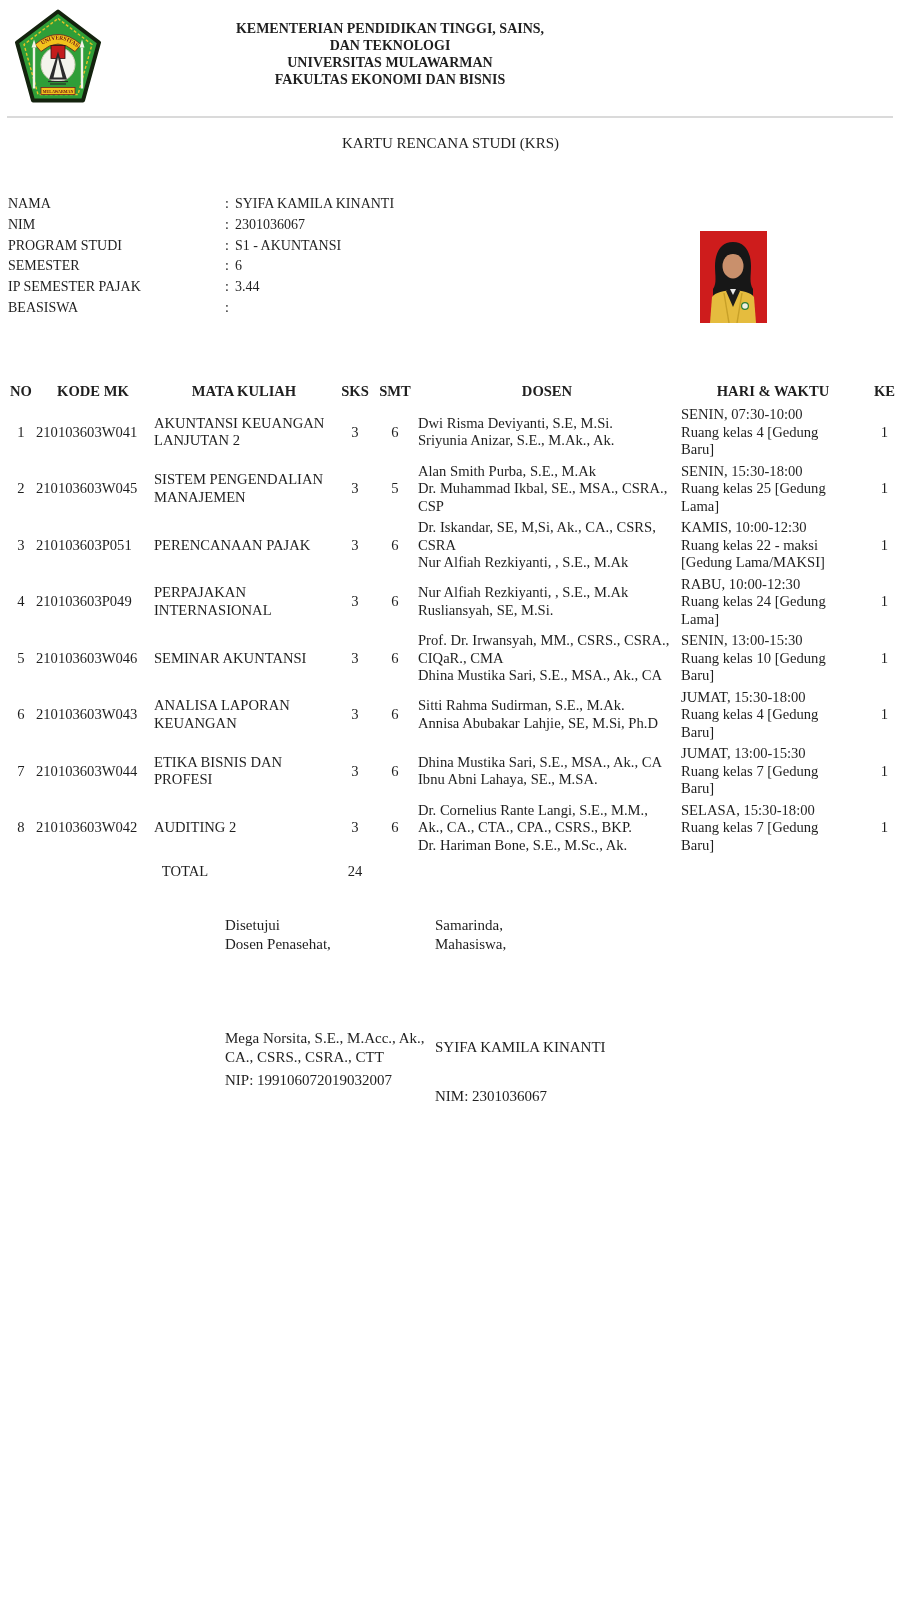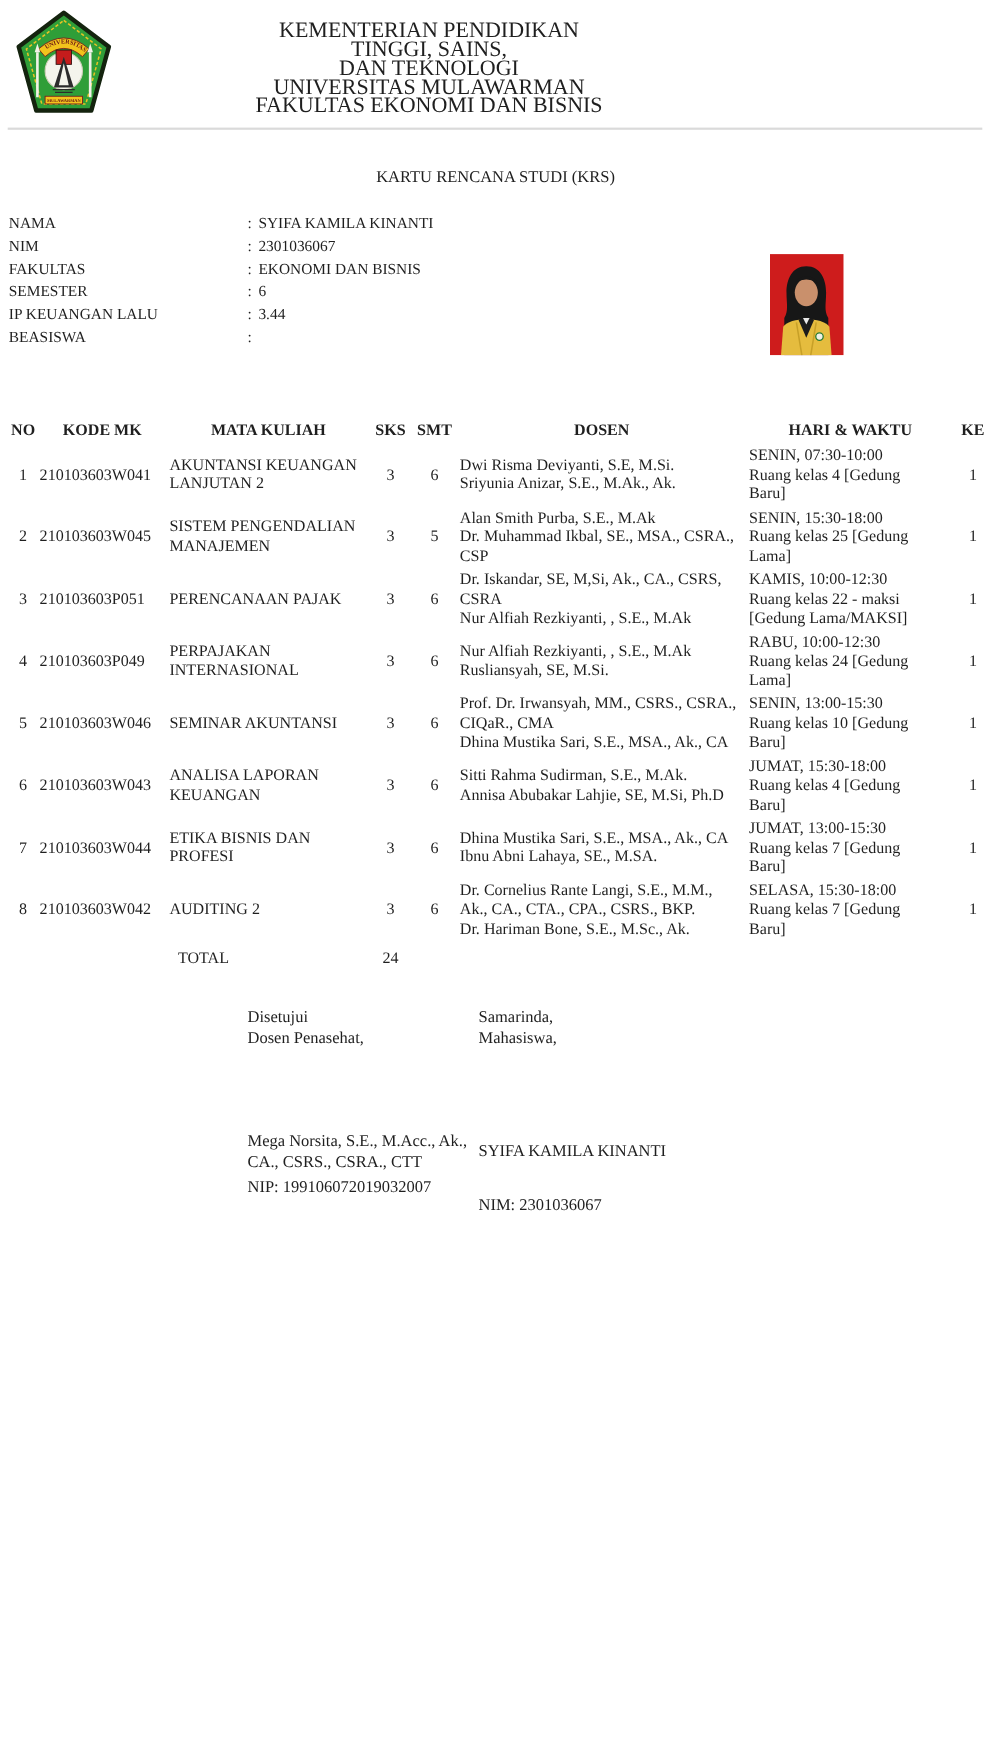--- a/index.html
+++ b/index.html
@@ -3,25 +3,25 @@
 <meta charset="utf-8">
 <style>
   * { margin:0; padding:0; box-sizing:border-box; }
   html,body { width:901px; height:1600px; background:#ffffff; }
   body { font-family:"Liberation Serif","DejaVu Serif",serif; color:#1f1f1f; position:relative; overflow:hidden; }
   .page { position:relative; width:901px; height:1600px; background:#fff; }
 
   
   .logo { position:absolute; left:14px; top:9px; width:88px; height:95px; }
   .letterhead-text { position:absolute; left:225px; top:20px; width:330px; text-align:center;
-                     font-weight:normal; font-size:20px; line-height:17px; }
+                     font-weight:bold; font-size:14px; line-height:17px; }
 
   .divider { position:absolute; left:7px; top:116px; width:886px; height:2px; background:#dadada; }
 
-  .doc-title { position:absolute; left:0; right:0; top:153px; text-align:center; font-size:15px; }
+  .doc-title { position:absolute; left:0; right:0; top:135px; text-align:center; font-size:15px; }
 
   
   .student-info { position:absolute; left:8px; top:194px; font-size:14px; }
   .info-row { display:grid; grid-template-columns:217px auto; line-height:20.8px; }
   .info-sep { display:inline-block; }
   .info-value { margin-left:6px; }
 
   .photo { position:absolute; left:700px; top:231px; width:67px; height:92px; }
 
   
@@ -92,33 +92,33 @@
   <div class="info-row">
     <span>NAMA</span>
     <span><span class="info-sep">:</span><span class="info-value">SYIFA KAMILA KINANTI</span></span>
   </div>
 
   <div class="info-row">
     <span>NIM</span>
     <span><span class="info-sep">:</span><span class="info-value">2301036067</span></span>
   </div>
 
-
-  <div class="info-row">
-    <span>FAKULTAS</span>
-    <span><span class="info-sep">:</span><span class="info-value">EKONOMI DAN BISNIS</span></span>
-  </div>
+  <div class="info-row">
+    <span>PROGRAM STUDI</span>
+    <span><span class="info-sep">:</span><span class="info-value">S1 - AKUNTANSI</span></span>
+  </div>
+
 
   <div class="info-row">
     <span>SEMESTER</span>
     <span><span class="info-sep">:</span><span class="info-value">6</span></span>
   </div>
 
   <div class="info-row">
-    <span>IP KEUANGAN LALU</span>
+    <span>IP SEMESTER PAJAK</span>
     <span><span class="info-sep">:</span><span class="info-value">3.44</span></span>
   </div>
 
 
   <div class="info-row">
     <span>BEASISWA</span>
     <span><span class="info-sep">:</span><span class="info-value"></span></span>
   </div>
 </div>
 

